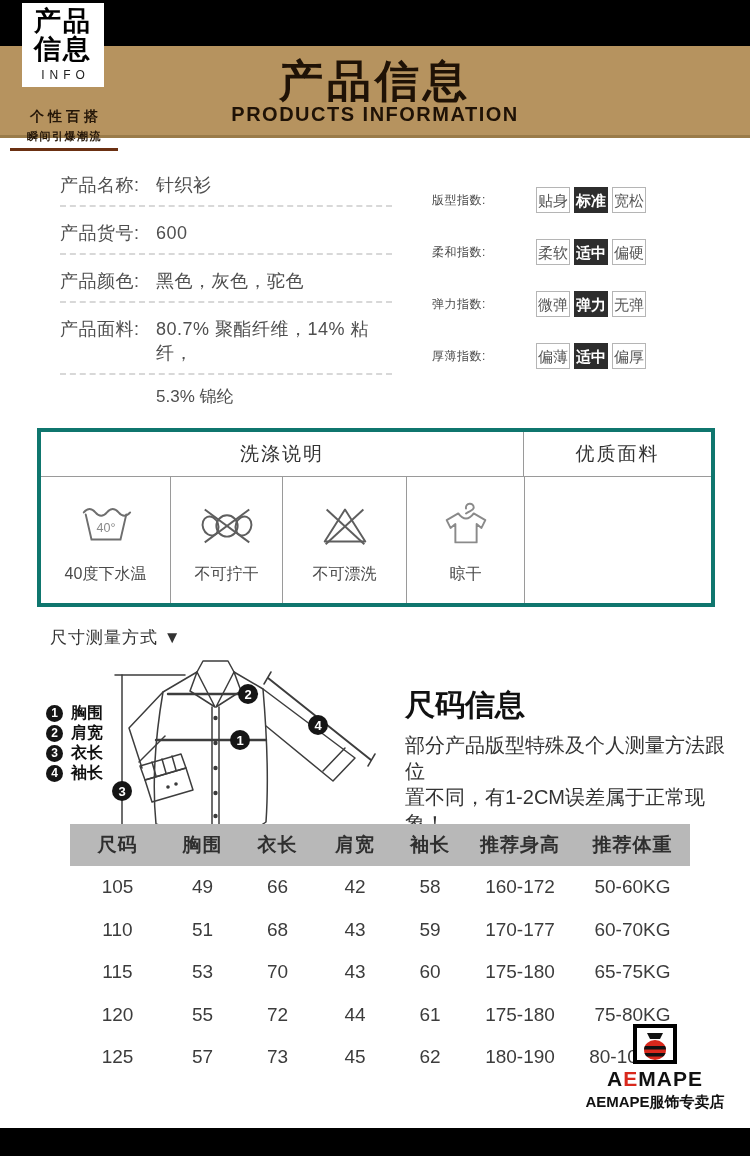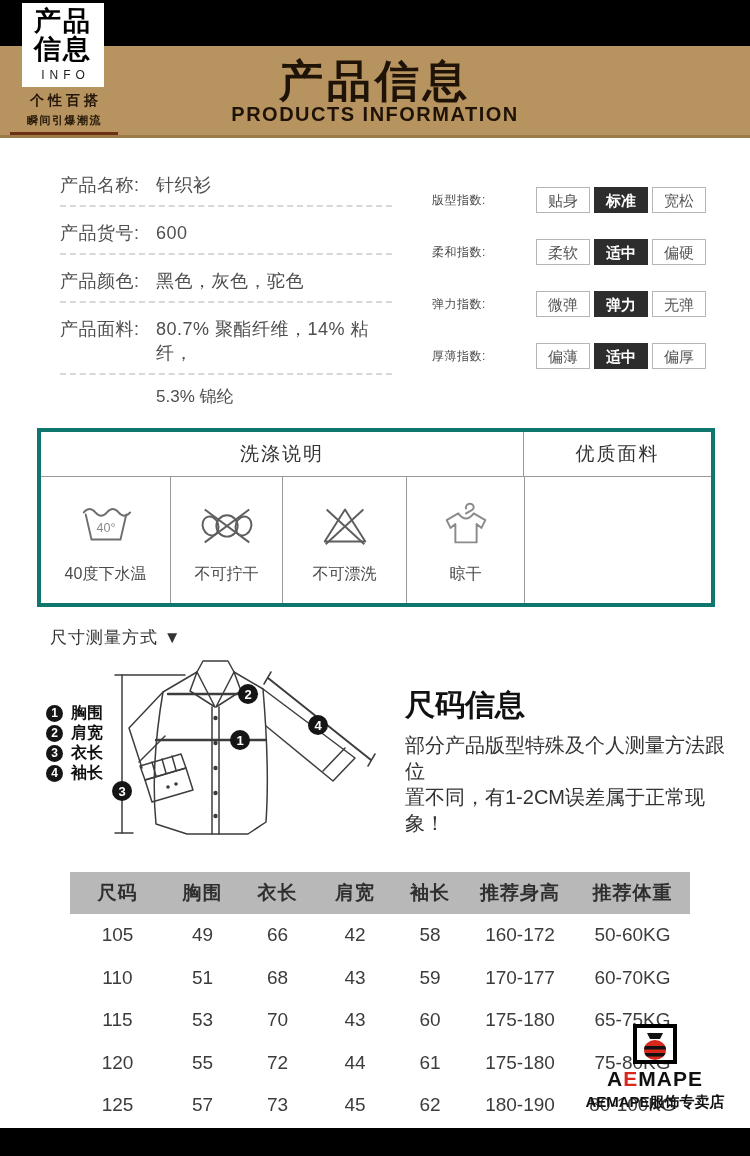--- a/index.html
+++ b/index.html
@@ -10,35 +10,35 @@
   }
   
   .band-top    { position:absolute; left:0; top:0; width:750px; height:46px; background:#000; }
   .band-tan    { position:absolute; left:0; top:46px; width:750px; height:92px; background:#b6935f; border-bottom:3px solid #9a7b49; box-sizing:border-box; }
   .main-title  { position:absolute; left:0; top:52px; width:750px; text-align:center; font-size:44px; font-weight:800; letter-spacing:4px; color:#1f1206; z-index:2; }
   .main-sub    { position:absolute; left:0; top:103px; width:750px; text-align:center; font-size:20px; font-weight:700; letter-spacing:1.5px; color:#1f1206; z-index:2; }
   .logo-box    { position:absolute; left:22px; top:3px; width:82px; height:84px; background:#fff; z-index:3;
                  display:flex; flex-direction:column; align-items:center; justify-content:center; }
   .logo-cn     { font-size:27px; font-weight:900; color:#000; line-height:1.02; letter-spacing:2px; }
   .logo-en     { font-size:12px; font-weight:400; color:#222; letter-spacing:5px; margin-top:4px; padding-left:5px; }
-  .tagline     { position:absolute; left:10px; top:92px; width:108px; text-align:center; color:#241608; z-index:3; }
+  .tagline     { position:absolute; left:10px; top:108px; width:108px; text-align:center; color:#241608; z-index:3; }
   .tag1        { font-size:14px; font-weight:800; letter-spacing:4px; padding-left:4px; }
   .tag2        { font-size:11px; font-weight:700; letter-spacing:1.5px; margin-top:3px; padding-left:1px; }
   .tag-line    { height:3px; background:#6b3012; margin-top:4px; }
   
   .product     { position:absolute; left:60px; top:173px; width:332px; }
   .p-row       { display:flex; align-items:baseline; border-bottom:2px dashed #d8d8d8; padding-bottom:8px; margin-bottom:14px; font-size:18px; color:#4f4f4f; }
   .p-label     { width:96px; flex:none; letter-spacing:0.5px; }
   .p-value     { letter-spacing:0.5px; }
   .p-value2    { font-size:17px; color:#4f4f4f; padding-left:96px; margin-top:-4px; }
   
   .indices     { position:absolute; left:432px; top:186px; width:290px; }
   .idx-row     { display:flex; align-items:center; height:28px; margin-bottom:24px; }
   .idx-label   { width:100px; flex:none; font-size:12px; color:#4a4a4a; letter-spacing:0.5px; }
-  .opt         { width:54px; height:26px; line-height:26px; text-align:center; font-size:15px; color:#555;
+  .opt         { width:34px; height:26px; line-height:26px; text-align:center; font-size:15px; color:#555;
                  border:1px solid #b5b5b5; background:#fff; margin-left:4px; box-sizing:border-box; }
   .opt.sel     { background:#2d2d2d; color:#fff; border-color:#2d2d2d; font-weight:700; }
   
   .wash        { position:absolute; left:37px; top:428px; width:678px; border:4px solid #0f766e; background:#fff; box-sizing:border-box; }
   .wash-head   { display:flex; height:44px; border-bottom:1px solid #9a9a9a; }
   .wh-left     { width:483px; box-sizing:border-box; border-right:1px solid #9a9a9a; display:flex; align-items:center; justify-content:center; font-size:19px; color:#333; letter-spacing:2px; }
   .wh-right    { flex:1; display:flex; align-items:center; justify-content:center; font-size:19px; color:#333; letter-spacing:2px; }
   .wash-body   { display:flex; height:126px; }
   .w-cell      { box-sizing:border-box; border-right:1px solid #9a9a9a; display:flex; flex-direction:column; align-items:center; justify-content:center; gap:10px; }
   .w-c1{width:130px;} .w-c2{width:112px;justify-content:center;} .w-c3{width:124px;} .w-c4{width:118px;}
@@ -49,21 +49,21 @@
   .legend      { position:absolute; left:46px; top:703px; z-index:2; }
   .legend-row  { display:flex; align-items:center; gap:8px; height:20px; }
   .ln          { width:17px; height:17px; border-radius:50%; background:#151515; color:#fff; font-size:12px; font-weight:700;
                  display:inline-flex; align-items:center; justify-content:center; flex:none; }
   .lt          { font-size:16px; font-weight:800; color:#111; }
   .diagram     { position:absolute; left:35px; top:648px; width:360px; height:212px; }
   .size-info   { position:absolute; left:405px; top:688px; width:330px; }
   .si-title    { font-size:30px; font-weight:800; color:#111; line-height:34px; }
   .si-note     { margin-top:10px; font-size:20px; color:#333; line-height:26px; }
   
-  .size-table  { position:absolute; left:70px; top:872px; width:620px; }
+  .size-table  { position:absolute; left:70px; top:824px; width:620px; }
   .st-head     { display:grid; grid-template-columns:95px 75px 75px 80px 70px 110px 115px; background:#b8b8b8; height:42px; align-items:center; }
   .st-head span{ text-align:center; font-size:19px; font-weight:600; color:#2f2f2f; letter-spacing:1px; }
   .st-row      { display:grid; grid-template-columns:95px 75px 75px 80px 70px 110px 115px; height:42.5px; align-items:center; }
   .st-row span { text-align:center; font-size:19px; color:#3c3c3c; }
   
   .watermark   { position:absolute; left:580px; top:1024px; width:150px; text-align:center; z-index:5; }
   .wm-icon     { display:block; margin:0 auto; }
   .wm-brand    { margin-top:5px; font-size:21px; font-weight:900; color:#111; letter-spacing:1px; line-height:20px; }
   .wm-red      { color:#d8281c; }
   .wm-store    { margin-top:4px; font-size:15px; font-weight:700; color:#111; }

